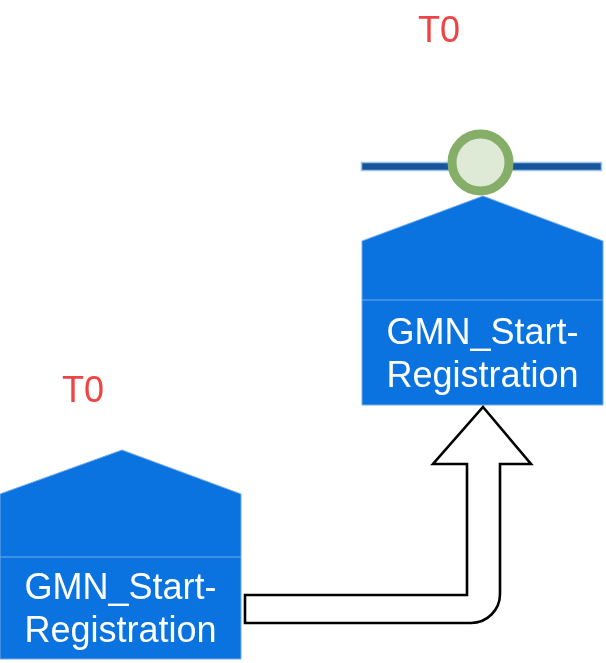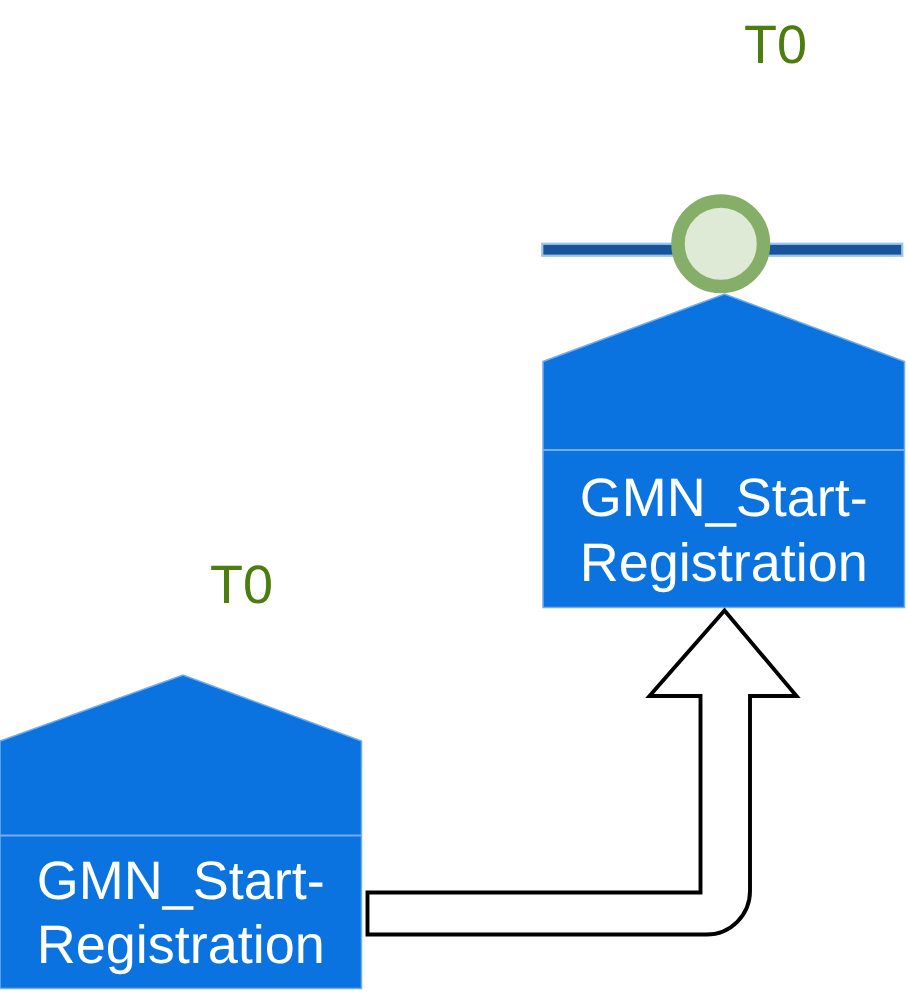--- a/index.html
+++ b/index.html
@@ -16,24 +16,24 @@
     font-family: "Liberation Sans", sans-serif;
   }
   .stage svg {
     position: absolute;
     left: 0;
     top: 0;
   }
   .t0-label {
     position: absolute;
     width: 120px;
-    text-align: right;
+    text-align: left;
     font-size: 36px;
     line-height: 42px;
-    color: #4d7c0f;
+    color: #ef4444;
     letter-spacing: 0px;
   }
   .t0-right { left: 418px; top: 9px; }
   .t0-left  { left: 62px;  top: 369px; }
   .shape-label {
     position: absolute;
     display: flex;
     flex-direction: column;
     justify-content: center;
     align-items: center;

